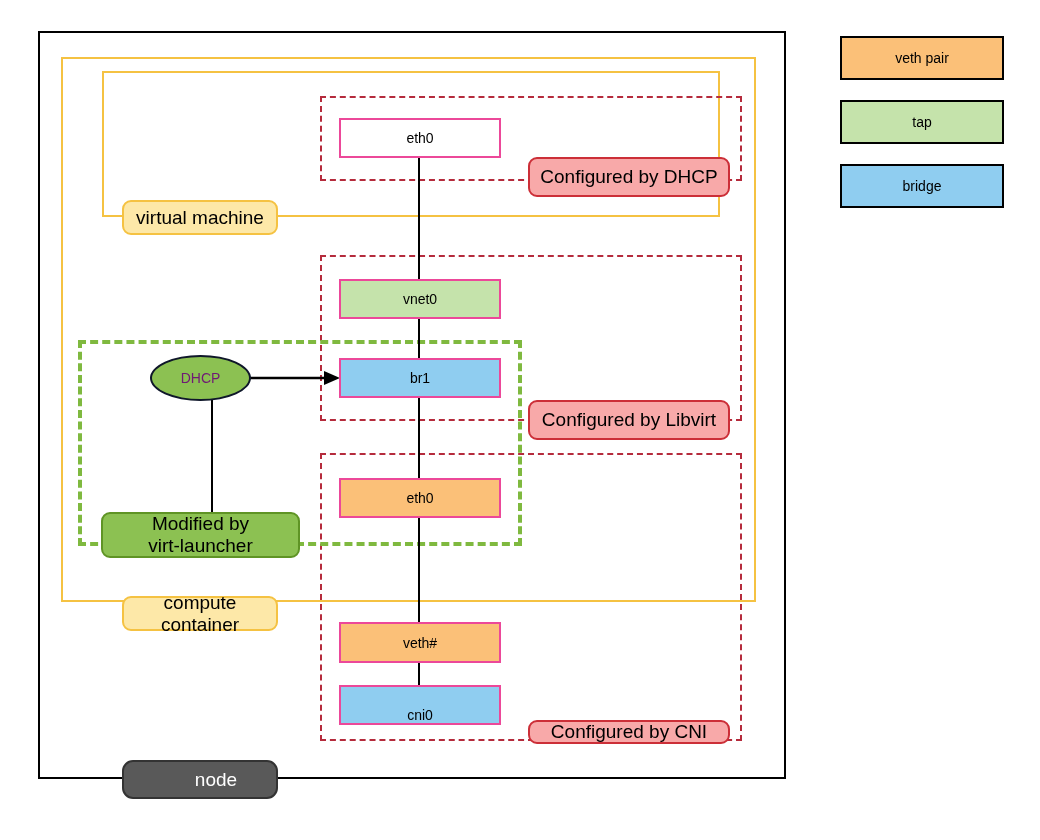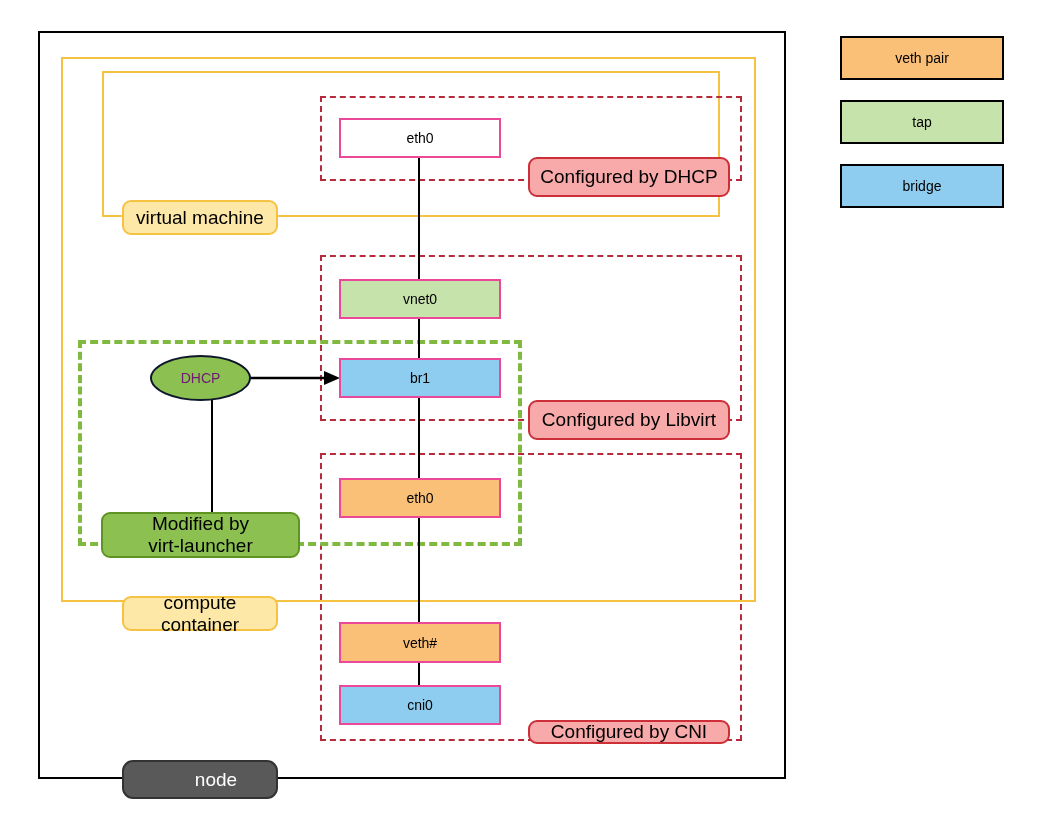--- a/index.html
+++ b/index.html
@@ -171,21 +171,21 @@
   </div>
 
   <div class="abs nic veth" style="left:339px; top:478px; width:162px; height:40px;">
     <span>eth0</span>
   </div>
 
   <div class="abs nic veth" style="left:339px; top:622px; width:162px; height:41px;">
     <span>veth#</span>
   </div>
 
-  <div class="abs nic bridge" style="left:339px; top:685px; width:162px; height:40px;">
+  <div class="abs nic bridge" style="left:339px; top:685px; width:162px; height:40px;align-items:flex-end;">
     <span>cni0</span>
   </div>
 
   <div class="abs ellipse" style="left:150px; top:355px; width:101px; height:46px;">
     <span>DHCP</span>
   </div>
 
   <div class="abs pill note-red" style="left:528px; top:157px; width:202px; height:40px;">
     <span>Configured by DHCP</span>
   </div>

